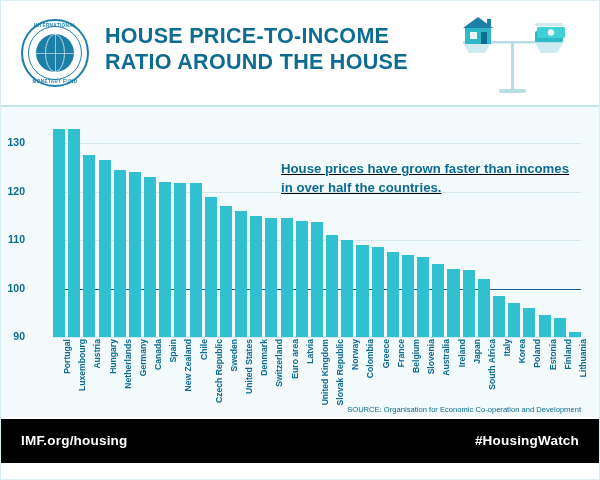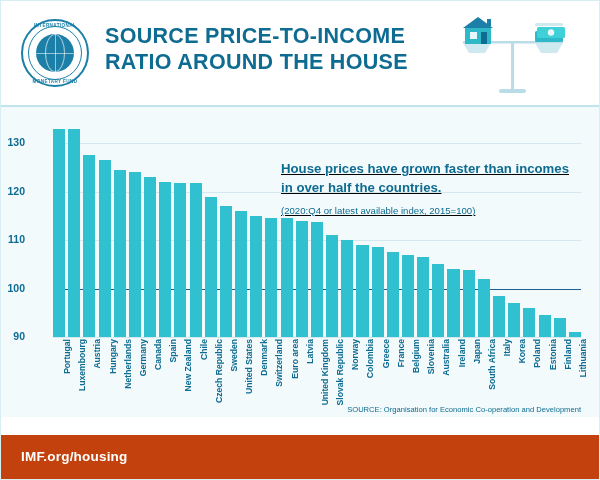--- a/index.html
+++ b/index.html
@@ -226,23 +226,23 @@
   #source {
     position: absolute;
     right: 18px; top: 404px;
     font-size: 7.6px;
     color: #0e6b91;
   }
 
   
   #footer {
     position: absolute;
-    left: 0; bottom: 0;
+    left: 0; bottom: 16px;
     width: 598px; height: 44px;
-    background: #c2410c;
+    background: #000000;
     text-align: center;
   }
   #footer .site {
     position: absolute;
     left: 20px; top: 14px;
     color: #ffffff;
     font-size: 13.5px;
     font-weight: bold;
     letter-spacing: 0.2px;
   }
@@ -268,21 +268,21 @@
       <div class="globe">
         <div class="globe-ell"></div>
       </div>
       <div class="logo-text">
         <div class="lt-top">INTERNATIONAL</div>
         <div class="lt-bottom">MONETARY FUND</div>
       </div>
     </div>
 
     <div id="title-block">
-      <div class="tline">SOURCE PRICE-TO-INCOME</div>
+      <div class="tline">HOUSE PRICE-TO-INCOME</div>
       <div class="tline">RATIO AROUND THE HOUSE</div>
     </div>
 
     <svg id="illus" viewBox="0 0 140 84">
 
       <rect x="66" y="26" width="3" height="48" fill="#b9dde7"></rect>
       <rect x="54" y="74" width="27" height="4" rx="2" fill="#b9dde7"></rect>
       <rect x="18" y="26" width="100" height="2.6" rx="1.3" fill="#b9dde7"></rect>
 
       <path d="M18 28 L46 28 L40 38 L24 38 Z" fill="#cfe9f1"></path>
@@ -531,23 +531,23 @@
         <div class="xlabel">
           <span>Finland</span>
         </div>
         <div class="xlabel">
           <span>Lithuania</span>
         </div>
       </div>
 
     <div id="callout">
       <div class="co-main">House prices have grown faster than incomes in over half the countries.</div>
-      <div class="co-sub">(2020:Q4 or latest available index, 2015=100)</div>
     </div>
   </div>
 
   <div id="source">SOURCE: Organisation for Economic Co-operation and Development</div>
 
   <div id="footer">
     <div class="site">IMF.org/housing</div>
+    <div class="hashtag">#HousingWatch</div>
   </div>
 
 </div>
 
 </body></html>

